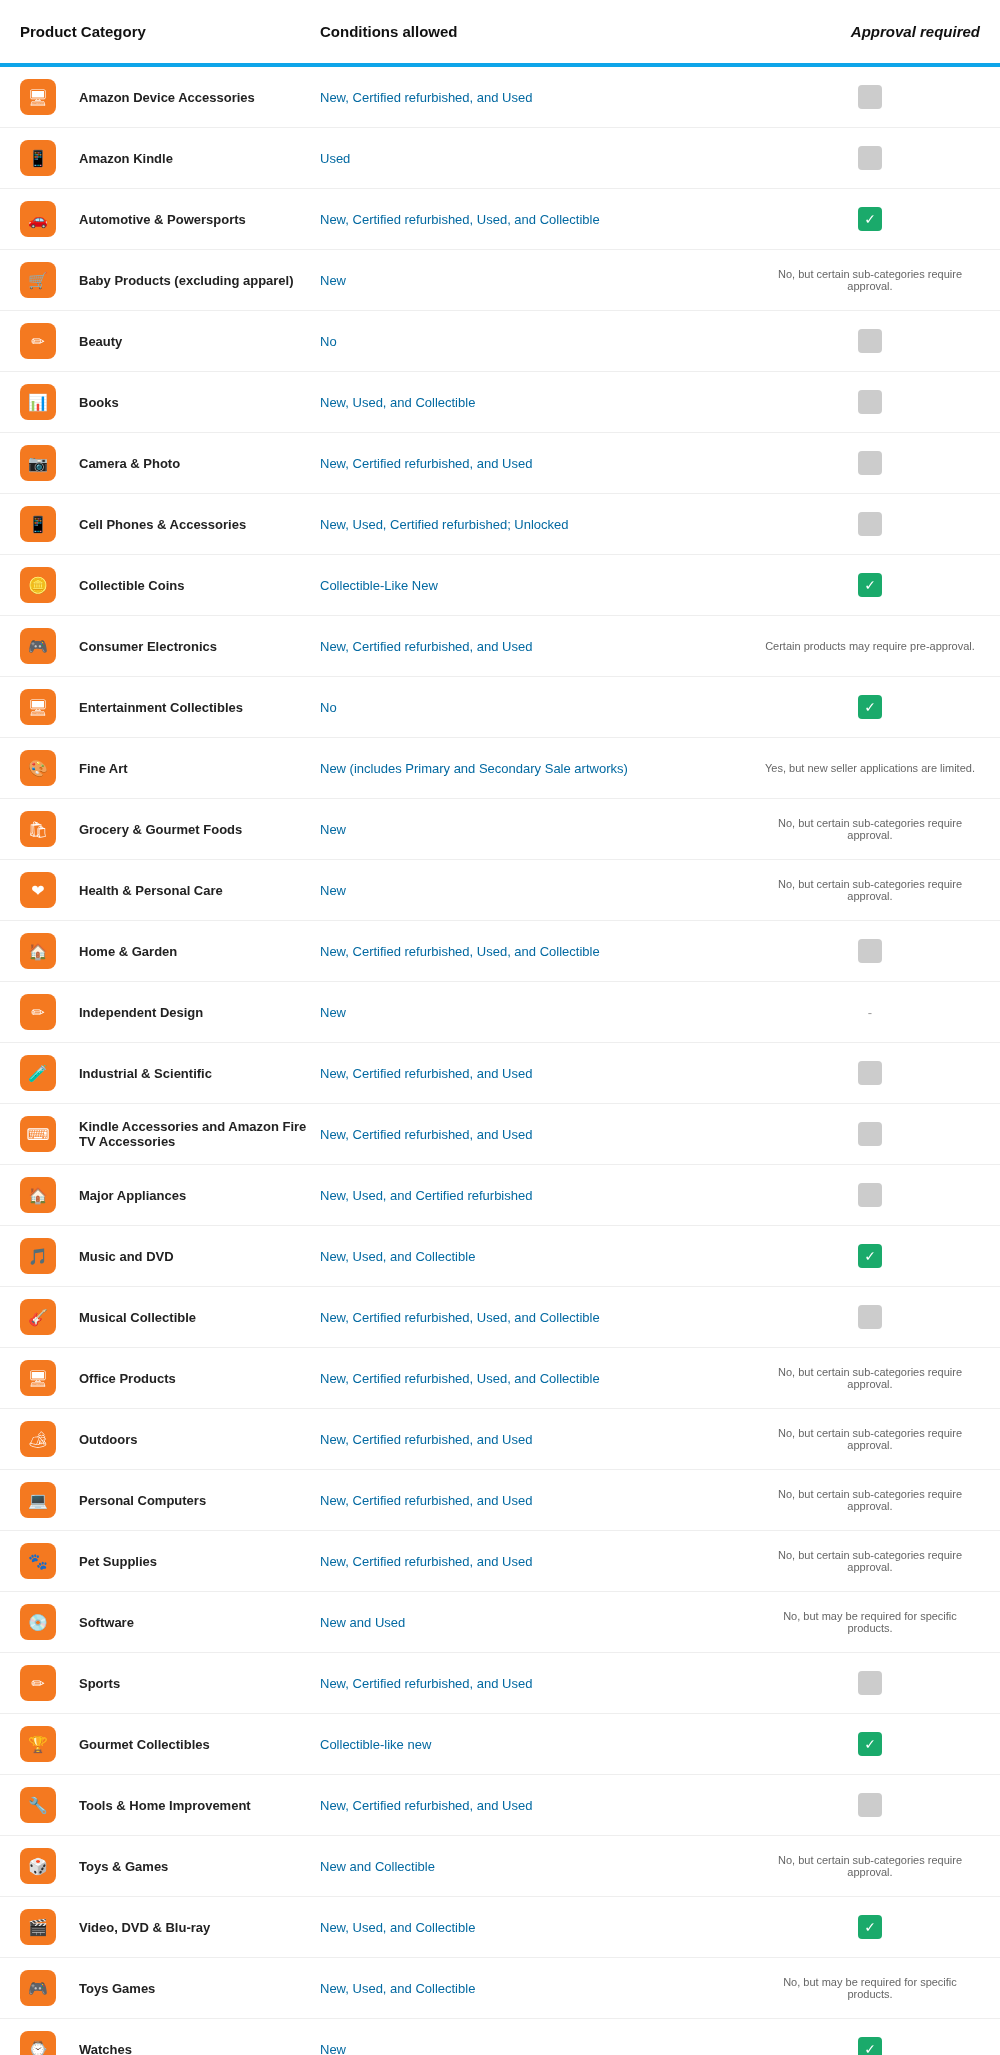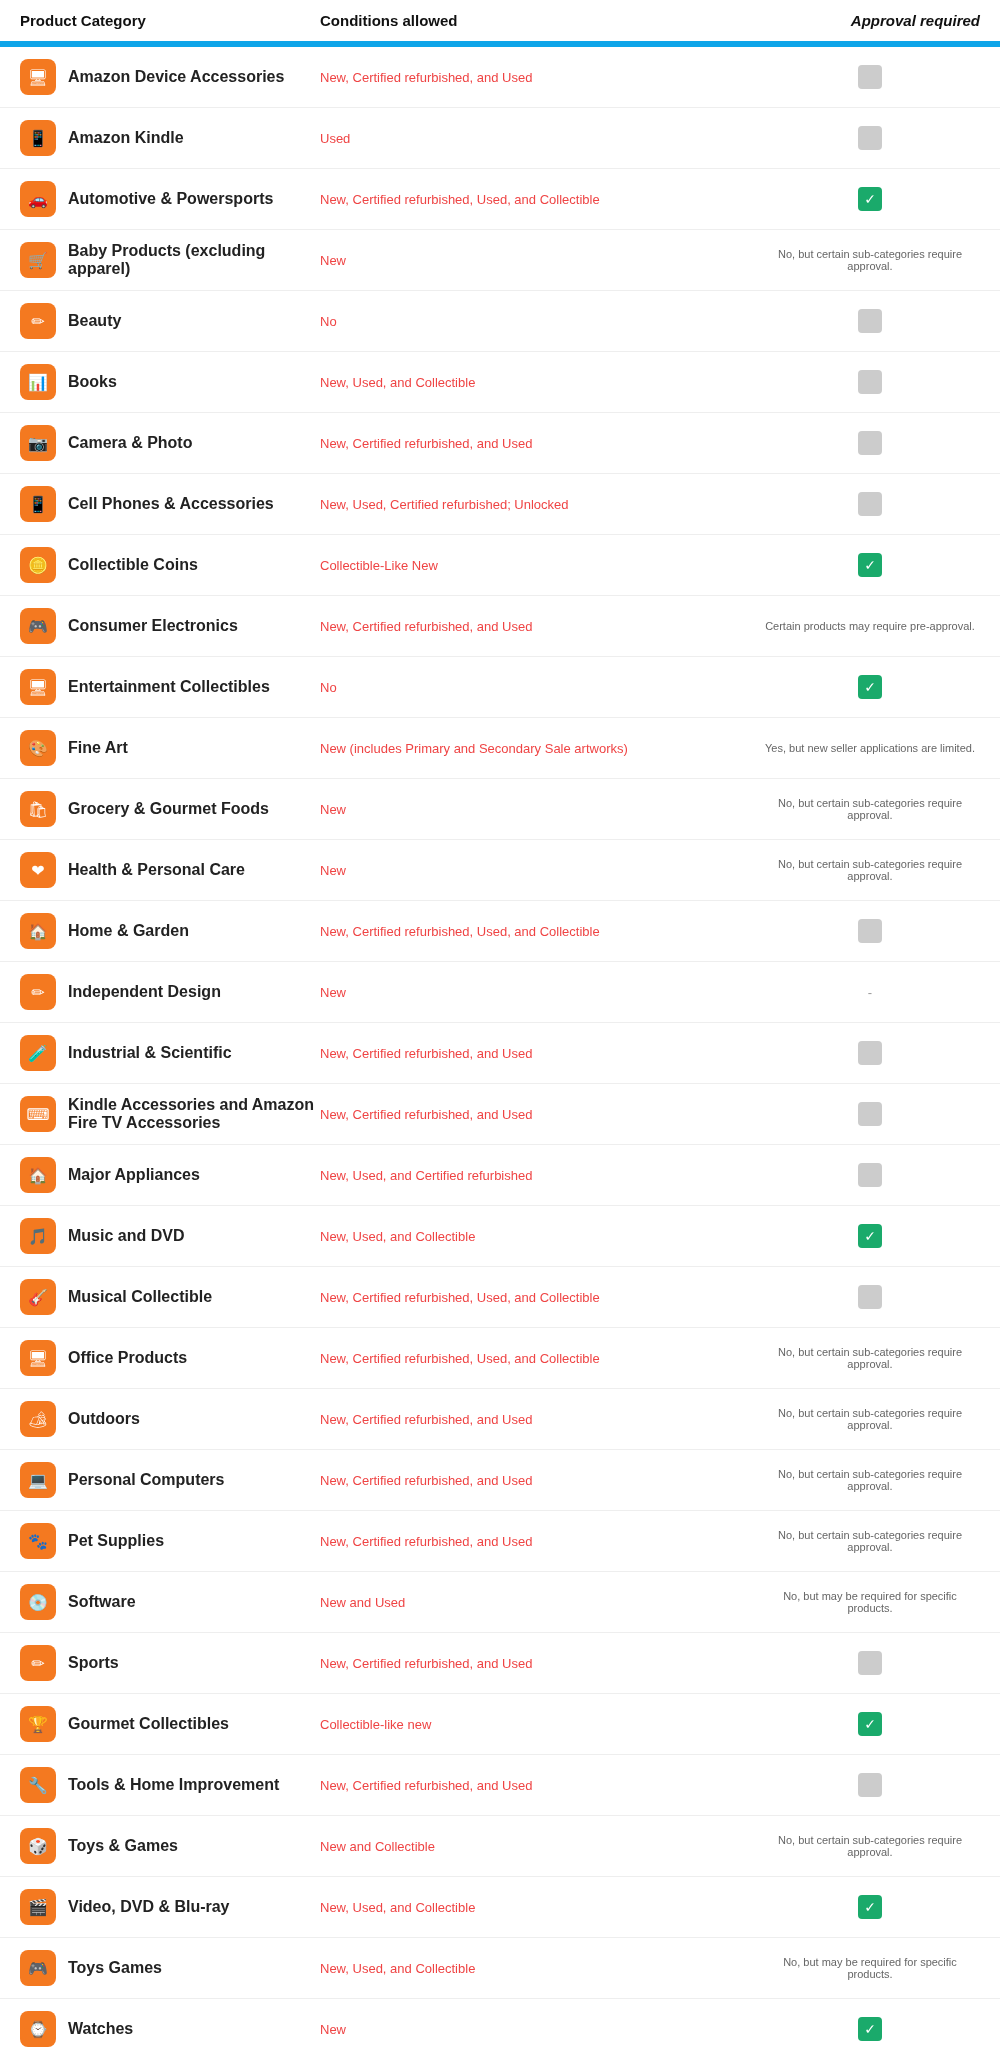--- a/index.html
+++ b/index.html
@@ -9,23 +9,23 @@
       color: #333;
       font-size: 13px;
     }
     .table-container {
       width: 1000px;
       margin: 0 auto;
     }
     .table-header {
       display: grid;
       grid-template-columns: 300px 1fr 220px;
-      padding: 12px 20px;
+      padding: 23px 20px;
       background: #fff;
-      border-bottom: 6px solid #0ea5e9;
+      border-bottom: 4px solid #0ea5e9;
     }
     .table-header .col-title {
       font-weight: 700;
       font-size: 15px;
       color: #111;
     }
     .table-header .col-title:last-child {
       text-align: right;
       font-style: italic;
     }
@@ -49,26 +49,27 @@
       border-radius: 8px;
       display: flex;
       align-items: center;
       justify-content: center;
       color: white;
       font-size: 16px;
       flex-shrink: 0;
     }
     .category-name {
       font-weight: 600;
-      font-size: 16px;
+      font-size: 13px;
       color: #222;
+      margin-left: 11px;
     }
     .conditions-cell {
       font-size: 13px;
-      color: #ef4444;
+      color: #0369a1;
       padding-right: 20px;
     }
     .approval-cell {
       display: flex;
       align-items: center;
       justify-content: center;
     }
     .approval-check {
       width: 24px;
       height: 24px;

